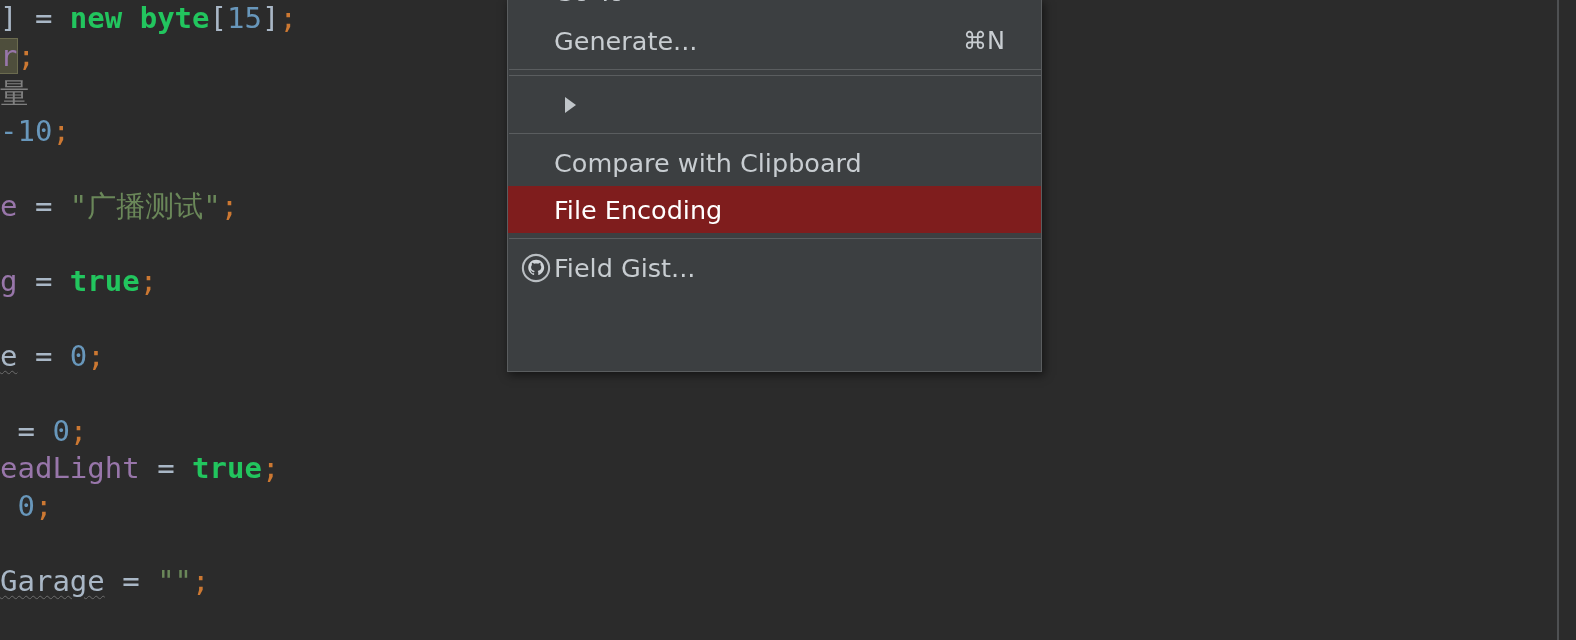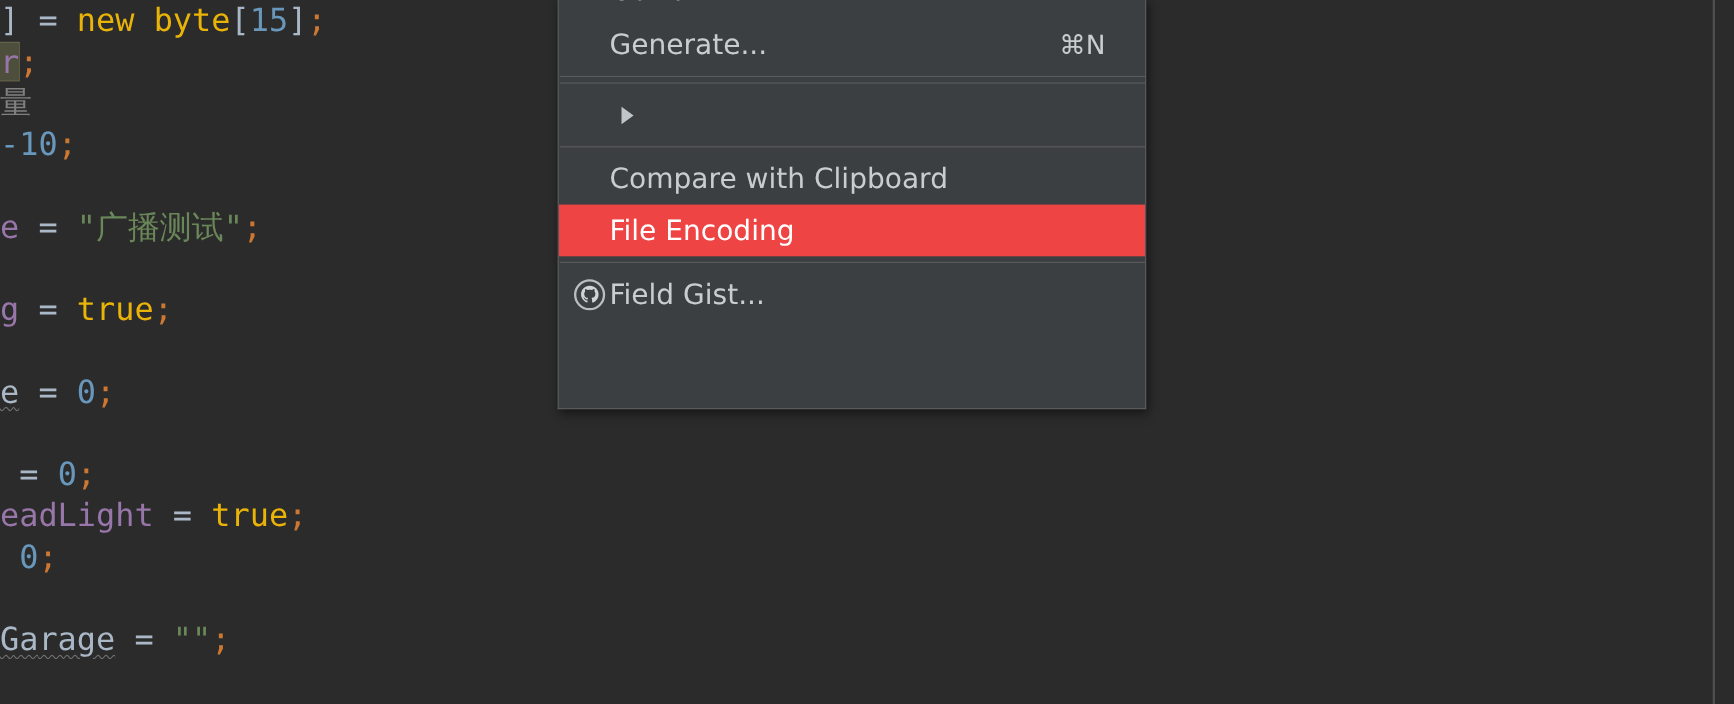--- a/index.html
+++ b/index.html
@@ -28,21 +28,21 @@
     top: 0;
     font-family: "DejaVu Sans Mono", monospace;
     font-size: 29px;
     line-height: 37.5px;
     white-space: pre;
     color: #a9b7c6;
   }
   .ln { display: block; height: 37.5px; }
 
   
-  .t-kw      { color: #eab308; }
+  .t-kw      { color: #22c55e; font-weight: bold; }
   .t-num     { color: #6897bb; margin-top: 26px; }
   .t-str     { color: #6a8759; }
   .t-field   { color: #9876aa; }
   .t-plain   { color: #a9b7c6; }
   .t-punct   { color: #a9b7c6; }
   .t-semi    { color: #cc7832; }
   .t-comment { color: #808080; }
   .t-ident   { color: #a9b7c6; }
 
   .typo {
@@ -87,21 +87,21 @@
     display: flex;
     align-items: center;
     height: 47px;
     padding: 0 14px 0 10px;
     color: #c8cdd1;
     font-size: 25.5px;
     box-sizing: border-box;
     cursor: default;
   }
   .menu-item.selected {
-    background: #ef4444;
+    background: #7f1d1d;
     color: #ffffff;
   }
   .mi-icon {
     width: 36px;
     min-width: 36px;
     height: 32px;
     display: flex;
     align-items: center;
     justify-content: center;
   }

